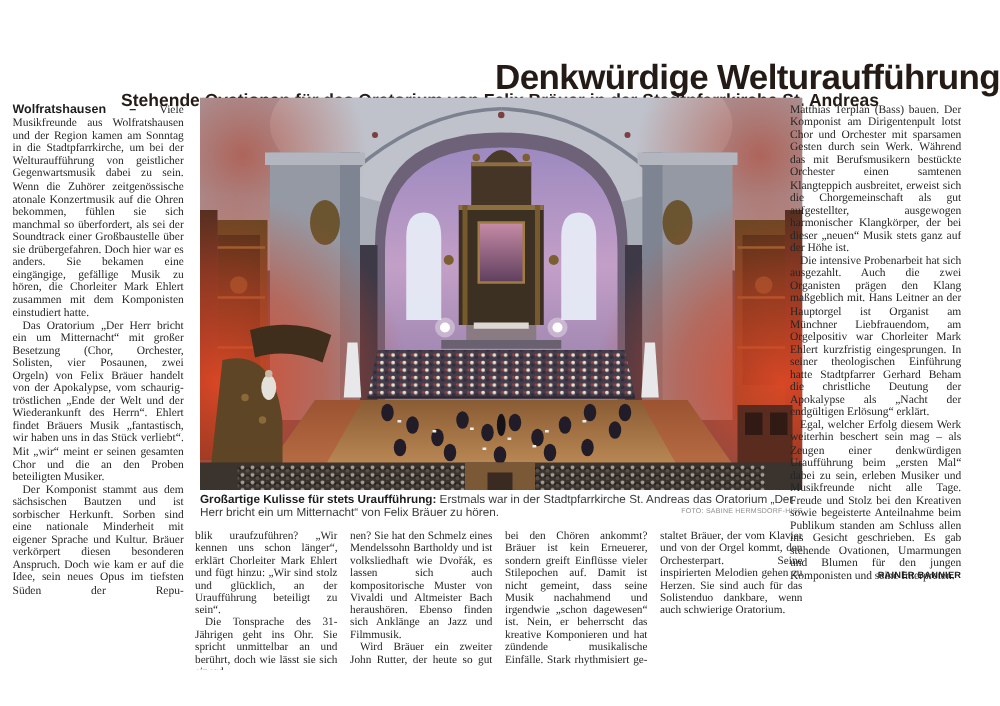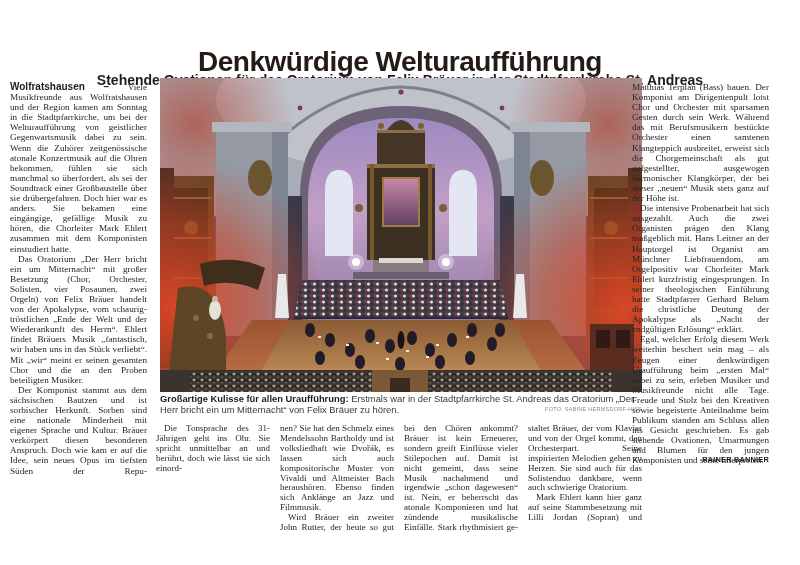--- a/index.html
+++ b/index.html
@@ -1,18 +1,18 @@
 <!DOCTYPE html>
 <html lang="de"><head>
 <meta charset="utf-8">
 <style>
   html,body{margin:0;padding:0;background:#fff;}
   .page{position:relative;width:800px;height:565px;background:#ffffff;overflow:hidden;
         font-family:"Liberation Serif",serif;color:#262626;}
-  .headline{position:absolute;left:0;right:0;top:27px;text-align:center;
+  .headline{position:absolute;left:0;right:0;top:27px;text-align:right;
         font-family:"Liberation Sans",sans-serif;font-weight:700;font-size:28px;
         letter-spacing:-0.5px;color:#251b16;}
   .subheadline{position:absolute;left:0;right:0;top:60px;text-align:center;
         font-family:"Liberation Sans",sans-serif;font-weight:700;font-size:14px;color:#251b16;}
   .col{position:absolute;top:82px;font-size:9.2px;line-height:10.1px;text-align:justify;
         overflow:hidden;hyphens:auto;-webkit-hyphens:auto;}
   .col1{left:10px;width:137px;height:452px;}
   .col6{left:632px;width:137px;height:452px;}
   .ucol{top:424px;height:112px;width:114px;font-size:9px;line-height:9.9px;}
   .col2{left:156px;}.col3{left:280px;}.col4{left:404px;}.col5{left:528px;}
@@ -229,37 +229,37 @@
         <rect x="230" y="300" width="20" height="14" fill="#3a2a22"></rect>
         <path d="M30 297 H212 M30 303 H212 M30 309 H212" stroke="#241f1b" stroke-width="2"></path>
         <path d="M268 297 H452 M268 303 H452 M268 309 H452" stroke="#241f1b" stroke-width="2"></path>
         <rect x="30" y="294" width="182" height="20" fill="url(#aud)"></rect>
         <rect x="268" y="294" width="184" height="20" fill="url(#aud)"></rect>
       </g>
     </svg>
   </div>
 
   <div class="caption">
-    <span class="cap-lead">Großartige Kulisse für allen Uraufführung:</span><span> Erstmals war in der Stadtpfarrkirche St. Andreas das Oratorium „Der Herr bricht ein um Mitternacht“ von Felix Bräuer zu hören.</span>
+    <span class="cap-lead">Großartige Kulisse für stets Uraufführung:</span><span> Erstmals war in der Stadtpfarrkirche St. Andreas das Oratorium „Der Herr bricht ein um Mitternacht“ von Felix Bräuer zu hören.</span>
     <span class="credit">FOTO: SABINE HERMSDORF-HISS</span>
   </div>
 
   <div class="col ucol col2">
+    <p class="para"><span>blik uraufzuführen? „Wir kennen uns schon länger“, erklärt Chorleiter Mark Ehlert und fügt hinzu: „Wir sind stolz und glücklich, an der Uraufführung beteiligt zu sein“.</span></p>
     <p class="para ind cont-end"><span>Die Tonsprache des 31-Jährigen geht ins Ohr. Sie spricht unmittelbar an und berührt, doch wie lässt sie sich einord-</span></p>
   </div>
   <div class="col ucol col3">
     <p class="para"><span>nen? Sie hat den Schmelz eines Mendelssohn Bartholdy und ist volksliedhaft wie Dvořák, es lassen sich auch kompositorische Muster von Vivaldi und Altmeister Bach heraushören. Ebenso finden sich Anklänge an Jazz und Filmmusik.</span></p>
     <p class="para ind cont-end"><span>Wird Bräuer ein zweiter John Rutter, der heute so gut</span></p>
   </div>
   <div class="col ucol col4">
-    <p class="para cont-end"><span>bei den Chören ankommt? Bräuer ist kein Erneuerer, sondern greift Einflüsse vieler Stilepochen auf. Damit ist nicht gemeint, dass seine Musik nachahmend und irgendwie „schon dagewesen“ ist. Nein, er beherrscht das atonale Komponieren und hat zündende musikalische Einfälle. Stark rhythmisiert ge-</span></p>
+    <p class="para cont-end"><span>bei den Chören ankommt? Bräuer ist kein Erneuerer, sondern greift Einflüsse vieler Stilepochen auf. Damit ist nicht gemeint, dass seine Musik nachahmend und irgendwie „schon dagewesen“ ist. Nein, er beherrscht das kreative Komponieren und hat zündende musikalische Einfälle. Stark rhythmisiert ge-</span></p>
   </div>
   <div class="col ucol col5">
     <p class="para"><span>staltet Bräuer, der vom Klavier und von der Orgel kommt, den Orchesterpart. Seine inspirierten Melodien gehen zu Herzen. Sie sind auch für das Solistenduo dankbare, wenn auch schwierige Oratorium.</span></p>
-    <p class="para ind cont-end"><span>Mark Ehlert kann hier ganz auf seine Stammbesetzung mit Lilli Jordan (Sopran) und</span></p>
   </div>
 
   <div class="col col6">
     <p class="para"><span>Matthias Terplan (Bass) bauen. Der Komponist am Dirigentenpult lotst Chor und Orchester mit sparsamen Gesten durch sein Werk. Während das mit Berufsmusikern bestückte Orchester einen samtenen Klangteppich ausbreitet, erweist sich die Chorgemeinschaft als gut aufgestellter, ausgewogen harmonischer Klangkörper, der bei dieser „neuen“ Musik stets ganz auf der Höhe ist.</span></p>
     <p class="para ind"><span>Die intensive Probenarbeit hat sich ausgezahlt. Auch die zwei Organisten prägen den Klang maßgeblich mit. Hans Leitner an der Hauptorgel ist Organist am Münchner Liebfrauendom, am Orgelpositiv war Chorleiter Mark Ehlert kurzfristig eingesprungen. In seiner theologischen Einführung hatte Stadtpfarrer Gerhard Beham die christliche Deutung der Apokalypse als „Nacht der endgültigen Erlösung“ erklärt.</span></p>
     <p class="para ind"><span>Egal, welcher Erfolg diesem Werk weiterhin beschert sein mag – als Zeugen einer denkwürdigen Uraufführung beim „ersten Mal“ dabei zu sein, erleben Musiker und Musikfreunde nicht alle Tage. Freude und Stolz bei den Kreativen sowie begeisterte Anteilnahme beim Publikum standen am Schluss allen ins Gesicht geschrieben. Es gab stehende Ovationen, Umarmungen und Blumen für den jungen Komponisten und seine Interpreten.</span></p>
     <p class="byline">RAINER BANNIER</p>
   </div>
 
 </div>

